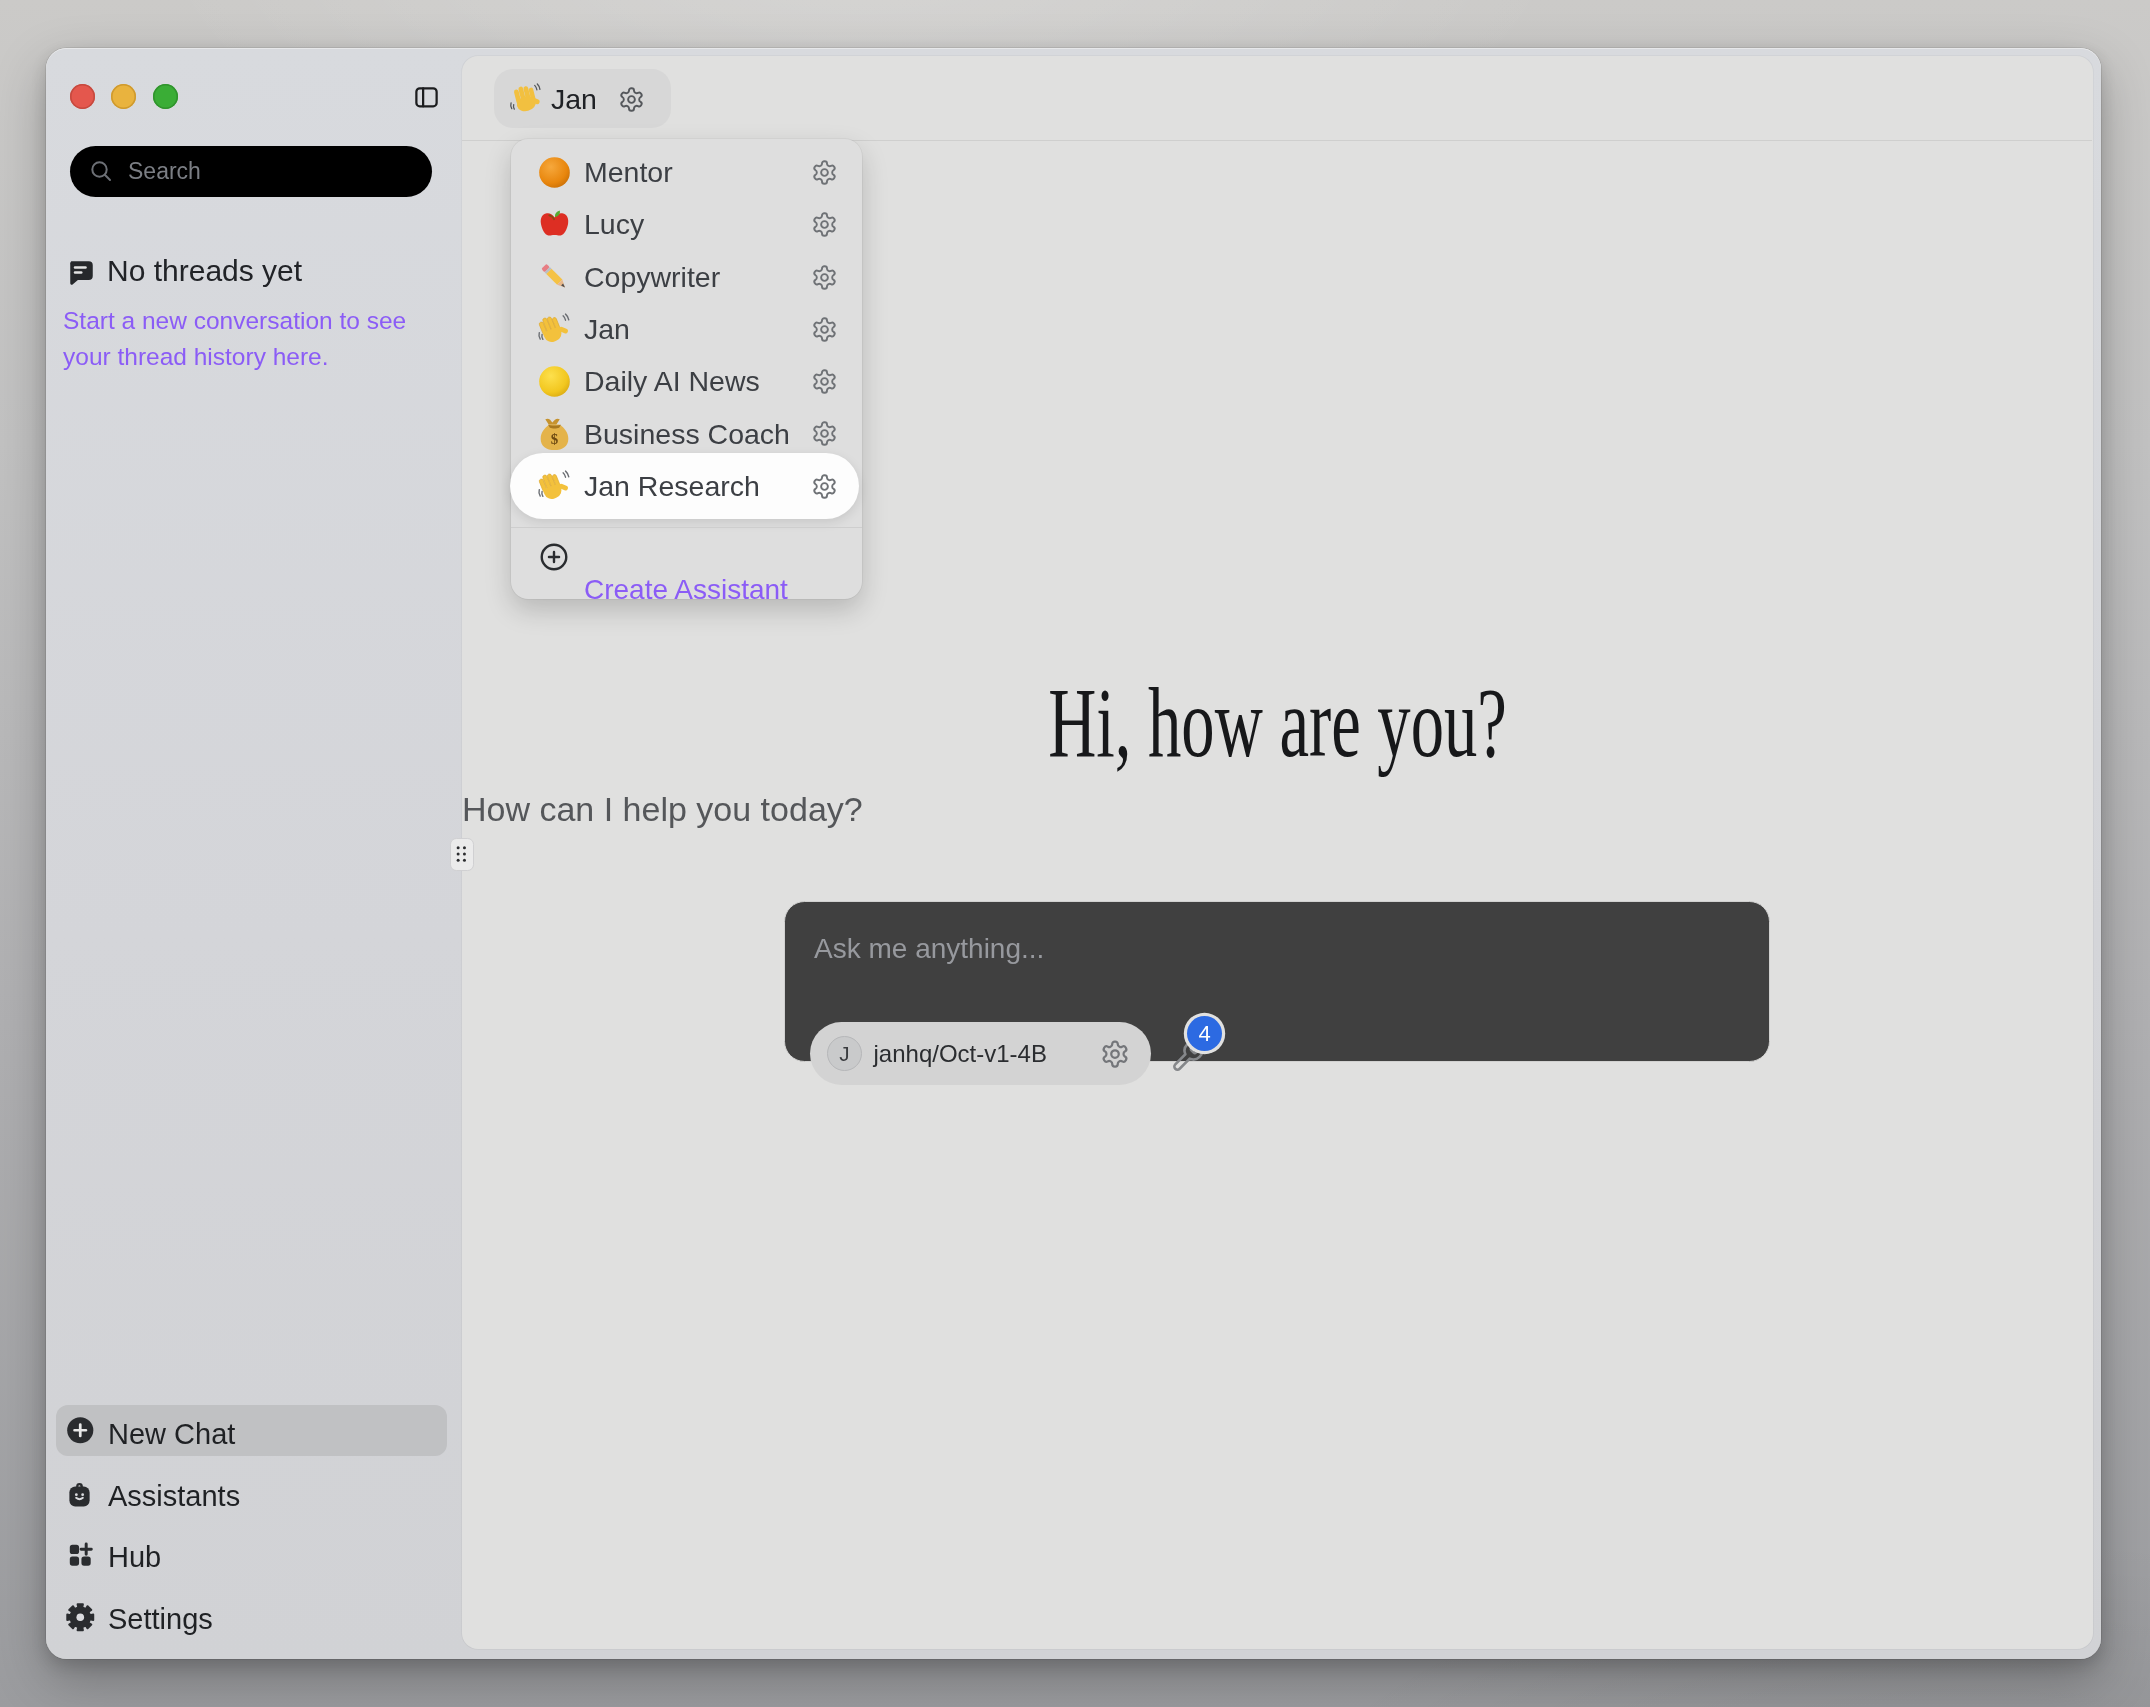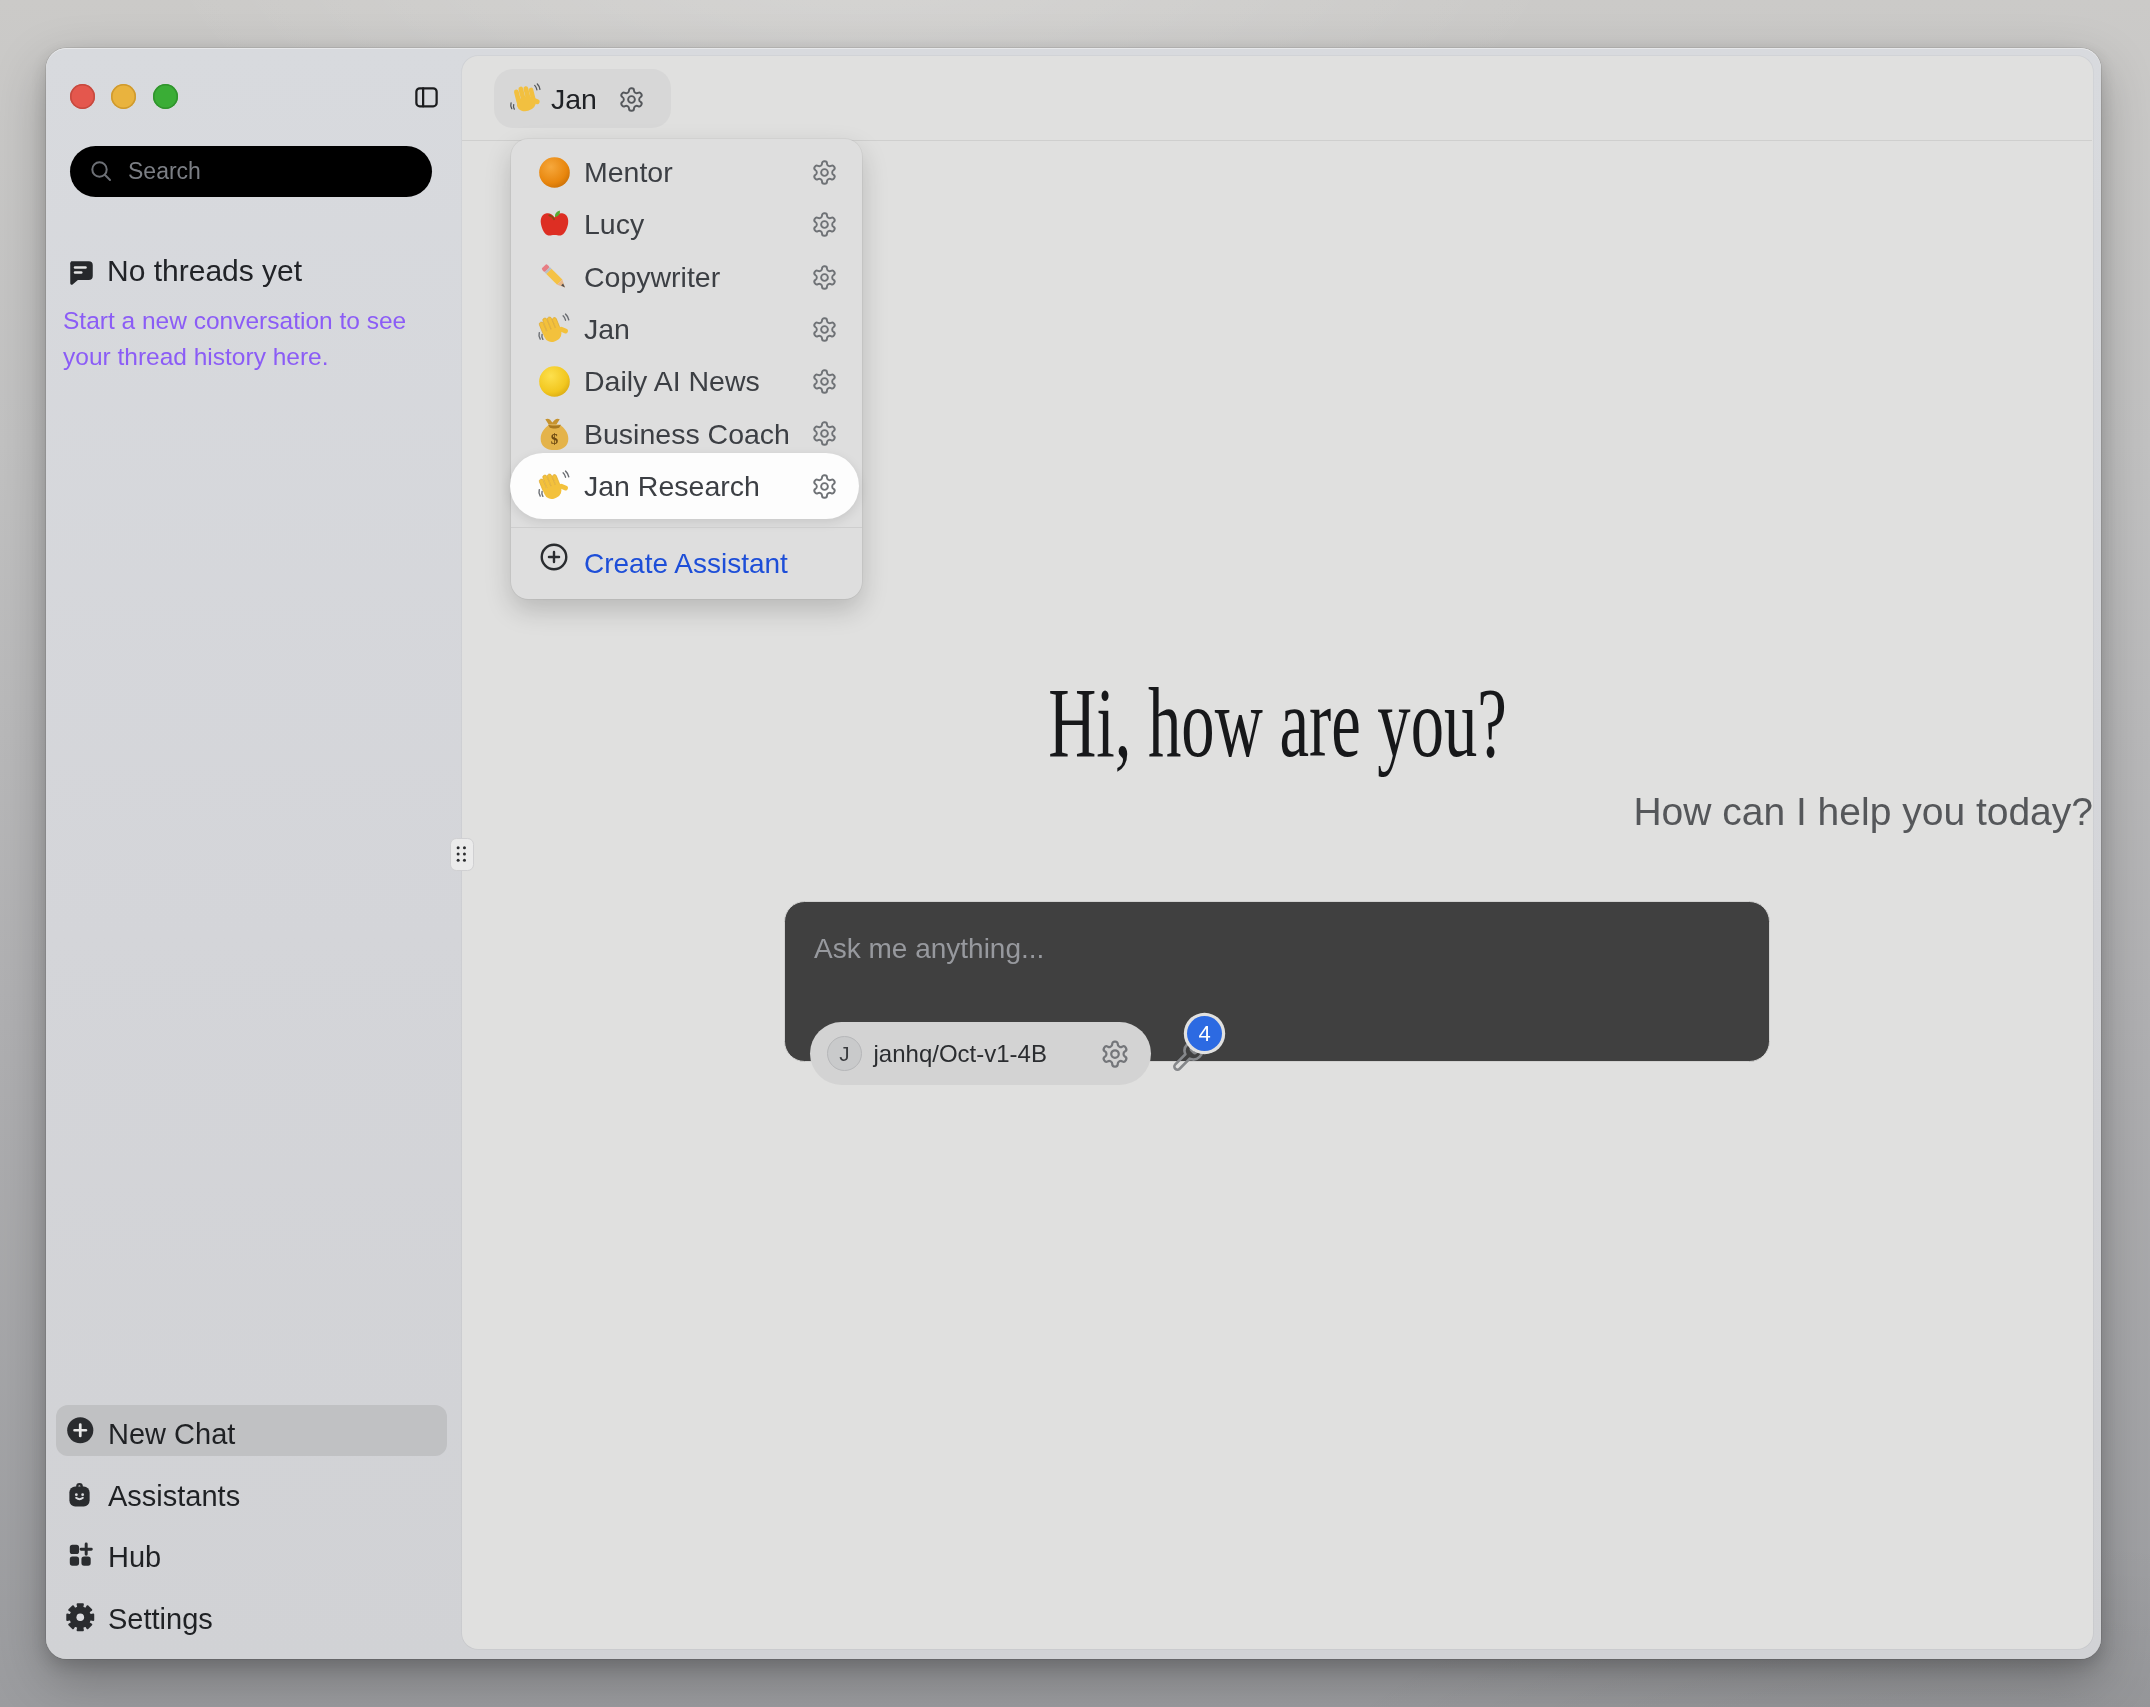--- a/index.html
+++ b/index.html
@@ -25,21 +25,21 @@
 .titlepill{position:absolute;left:494px;top:69px;width:177px;height:59px;border-radius:19px;background:#d7d7d7}
 
 .menu{position:absolute;left:511px;top:139px;width:351px;height:460px;border-radius:17.4px;background:#dedede;
 box-shadow:0 0 0 0.8px rgba(0,0,0,.05),0 11px 27px rgba(0,0,0,.18)}
 .mitem{position:absolute;left:584px;height:35px;line-height:35px;font-size:28.5px;color:#3c3f44}
 .gear{position:absolute}
 .whitepill{position:absolute;left:510px;top:453px;width:349px;height:66px;border-radius:33px;background:#fdfdfd;box-shadow:0 3.2px 11px rgba(0,0,0,.10)}
 .msep{position:absolute;left:511px;top:527px;width:351px;height:0.8px;background:#cecece}
 
 .hi{position:absolute;left:462px;top:673px;width:1631px;text-align:center;font-family:"Liberation Serif",serif;font-size:100px;line-height:100px;color:#17181a;transform:scaleX(.666)}
-.sub{position:absolute;left:462px;top:790px;width:1631px;text-align:right;font-size:39px;color:#55575a}
+.sub{position:absolute;left:462px;top:790px;width:1631px;text-align:left;font-size:34px;color:#55575a}
 .inputcard{position:absolute;left:784px;top:901px;width:986px;height:161px;border-radius:20.6px;background:#404040;border:1.6px solid #d1d1d0}
 .ask{position:absolute;left:29px;top:31px;font-size:28px;line-height:32px;color:#97999e}
 .modelpill{position:absolute;left:24.5px;top:120px;width:341px;height:63px;border-radius:32px;background:#d3d3d3}
 .javatar{position:absolute;left:17.4px;top:14.2px;width:35px;height:35px;border-radius:50%;background:#c9cacb;border:0.8px solid #b6b7b9;
 display:flex;align-items:center;justify-content:center;font-size:20.6px;font-weight:500;color:#3a3c3f}
 .modeltxt{position:absolute;left:64px;top:50%;transform:translateY(-50%);font-size:24px;color:#2b2d30}
 .badge{position:absolute;left:1187px;top:1016px;width:35px;height:35px;border-radius:50%;background:#2c6ae2;color:#fff;
 display:flex;align-items:center;justify-content:center;font-size:22px;font-weight:500;box-shadow:0 0 0 3.2px #e1e1e0}
 </style></head><body>
 <svg width="0" height="0" style="position:absolute">
@@ -243,21 +243,21 @@
   </svg>
 <div class="mitem" style="top:469px">Jan Research</div>
 <svg class="gear" style="left:811px;top:473px" width="27" height="27" viewBox="0 0 24 24" fill="none" stroke="#6f7276" stroke-width="1.7">
     <use href="#lgear"></use>
   </svg>
 
 <svg class="abs" style="left:538px;top:541px" width="32" height="32" viewBox="0 0 24 24" fill="none" stroke="#2a2c2f" stroke-width="1.8" stroke-linecap="round">
     <circle cx="12" cy="12" r="9.2"></circle>
     <path d="M12 8.2v7.6M8.2 12h7.6"></path>
   </svg>
-<div class="mitem" style="top:546px;font-size:28px;color:#1d4ed8">Create Assistant</div>
+<div class="mitem" style="top:572px;font-size:28px;color:#8b5cf6">Create Assistant</div>
 
 <div class="hi">Hi, how are you?</div>
 <div class="sub">How can I help you today?</div>
 
 <div class="inputcard">
     <span class="ask">Ask me anything...</span>
 <div class="modelpill">
       <div class="javatar">J</div>
       <span class="modeltxt">janhq/Oct-v1-4B</span>
 <svg class="abs" style="left:290px;top:16.6px" width="30" height="30" viewBox="0 0 24 24" fill="none" stroke="#74767a" stroke-width="1.8">

